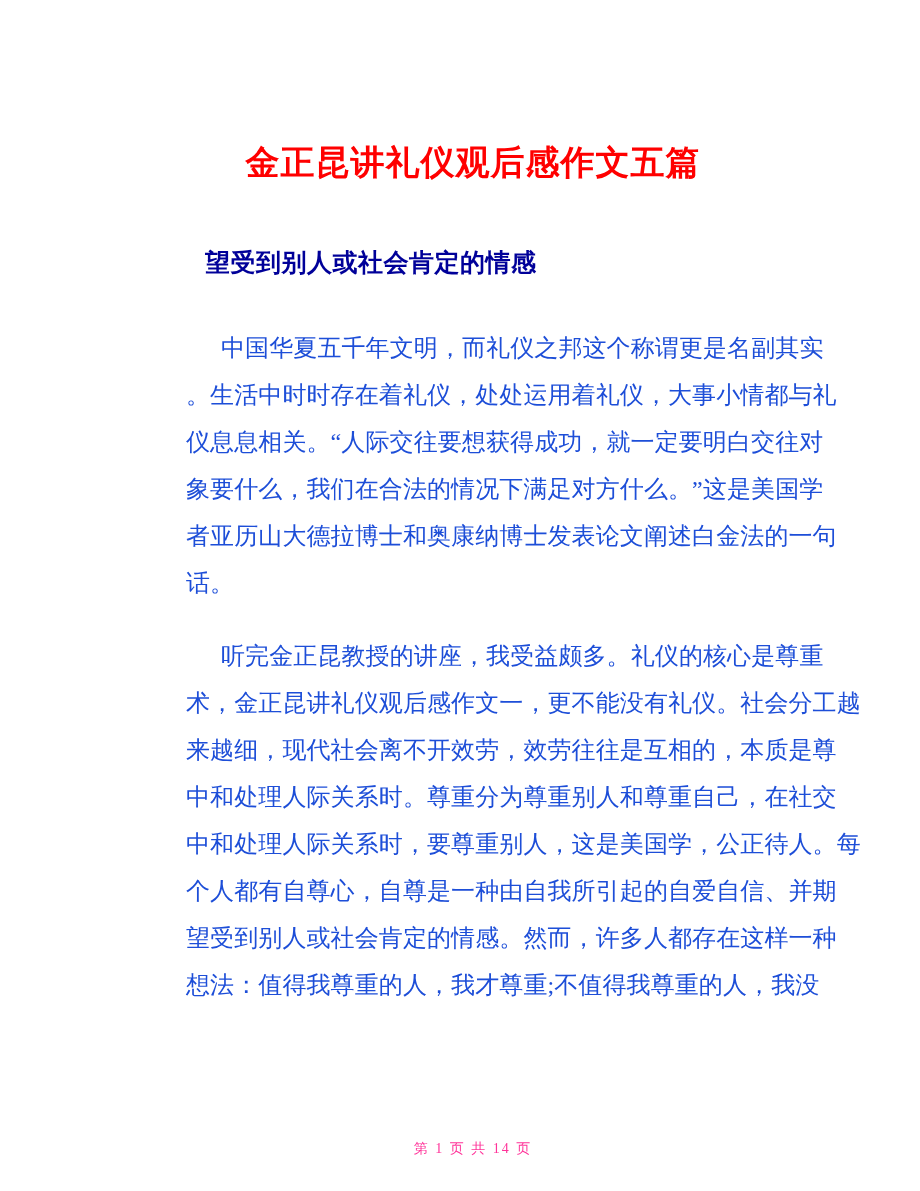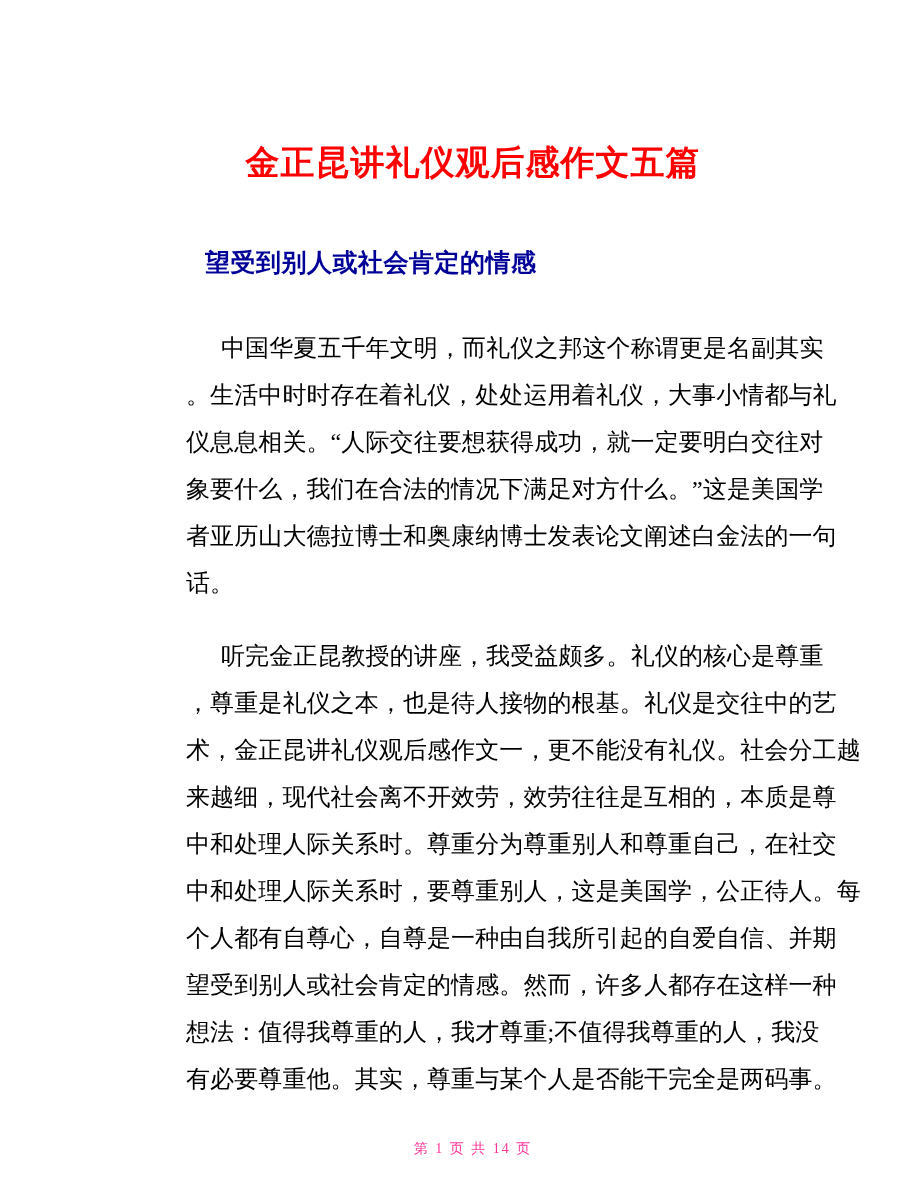--- a/index.html
+++ b/index.html
@@ -43,21 +43,21 @@
   .body-text {
     position: absolute;
     top: 273px;
     left: 134px;
     width: 656px;
   }
   .text-line {
     height: 47px;
     line-height: 47px;
     font-size: 24px;
-    color: #000000;
+    color: #1d4ed8;
     white-space: nowrap;
     letter-spacing: 0.1px;
     font-family: "Liberation Serif", "DejaVu Serif", serif;
   }
   .indent { padding-left: 48px; }
   .page-footer {
     position: absolute;
     top: 1110px;
     left: 0;
     right: 0;
@@ -84,28 +84,26 @@
       <div class="text-line indent">中国华夏五千年文明，而礼仪之邦这个称谓更是名副其实</div>
       <div class="text-line">。生活中时时存在着礼仪，处处运用着礼仪，大事小情都与礼</div>
       <div class="text-line">仪息息相关。“人际交往要想获得成功，就一定要明白交往对</div>
       <div class="text-line">象要什么，我们在合法的情况下满足对方什么。”这是美国学</div>
       <div class="text-line">者亚历山大德拉博士和奥康纳博士发表论文阐述白金法的一句</div>
       <div class="text-line">话。</div>
     </div>
 
     <div>
       <div class="text-line indent">听完金正昆教授的讲座，我受益颇多。礼仪的核心是尊重</div>
-      <div class="text-line">，尊重是礼仪之本，也是待人接物的根基。礼仪是交往中的艺</div>
       <div class="text-line">术，金正昆讲礼仪观后感作文一，更不能没有礼仪。社会分工越</div>
       <div class="text-line">来越细，现代社会离不开效劳，效劳往往是互相的，本质是尊</div>
       <div class="text-line">中和处理人际关系时。尊重分为尊重别人和尊重自己，在社交</div>
       <div class="text-line">中和处理人际关系时，要尊重别人，这是美国学，公正待人。每</div>
       <div class="text-line">个人都有自尊心，自尊是一种由自我所引起的自爱自信、并期</div>
       <div class="text-line">望受到别人或社会肯定的情感。然而，许多人都存在这样一种</div>
       <div class="text-line">想法：值得我尊重的人，我才尊重;不值得我尊重的人，我没</div>
-      <div class="text-line">有必要尊重他。其实，尊重与某个人是否能干完全是两码事。</div>
     </div>
 
   </div>
 
   <div class="page-footer">第 1 页 共 14 页</div>
 
 </div>
 
 </body></html>

